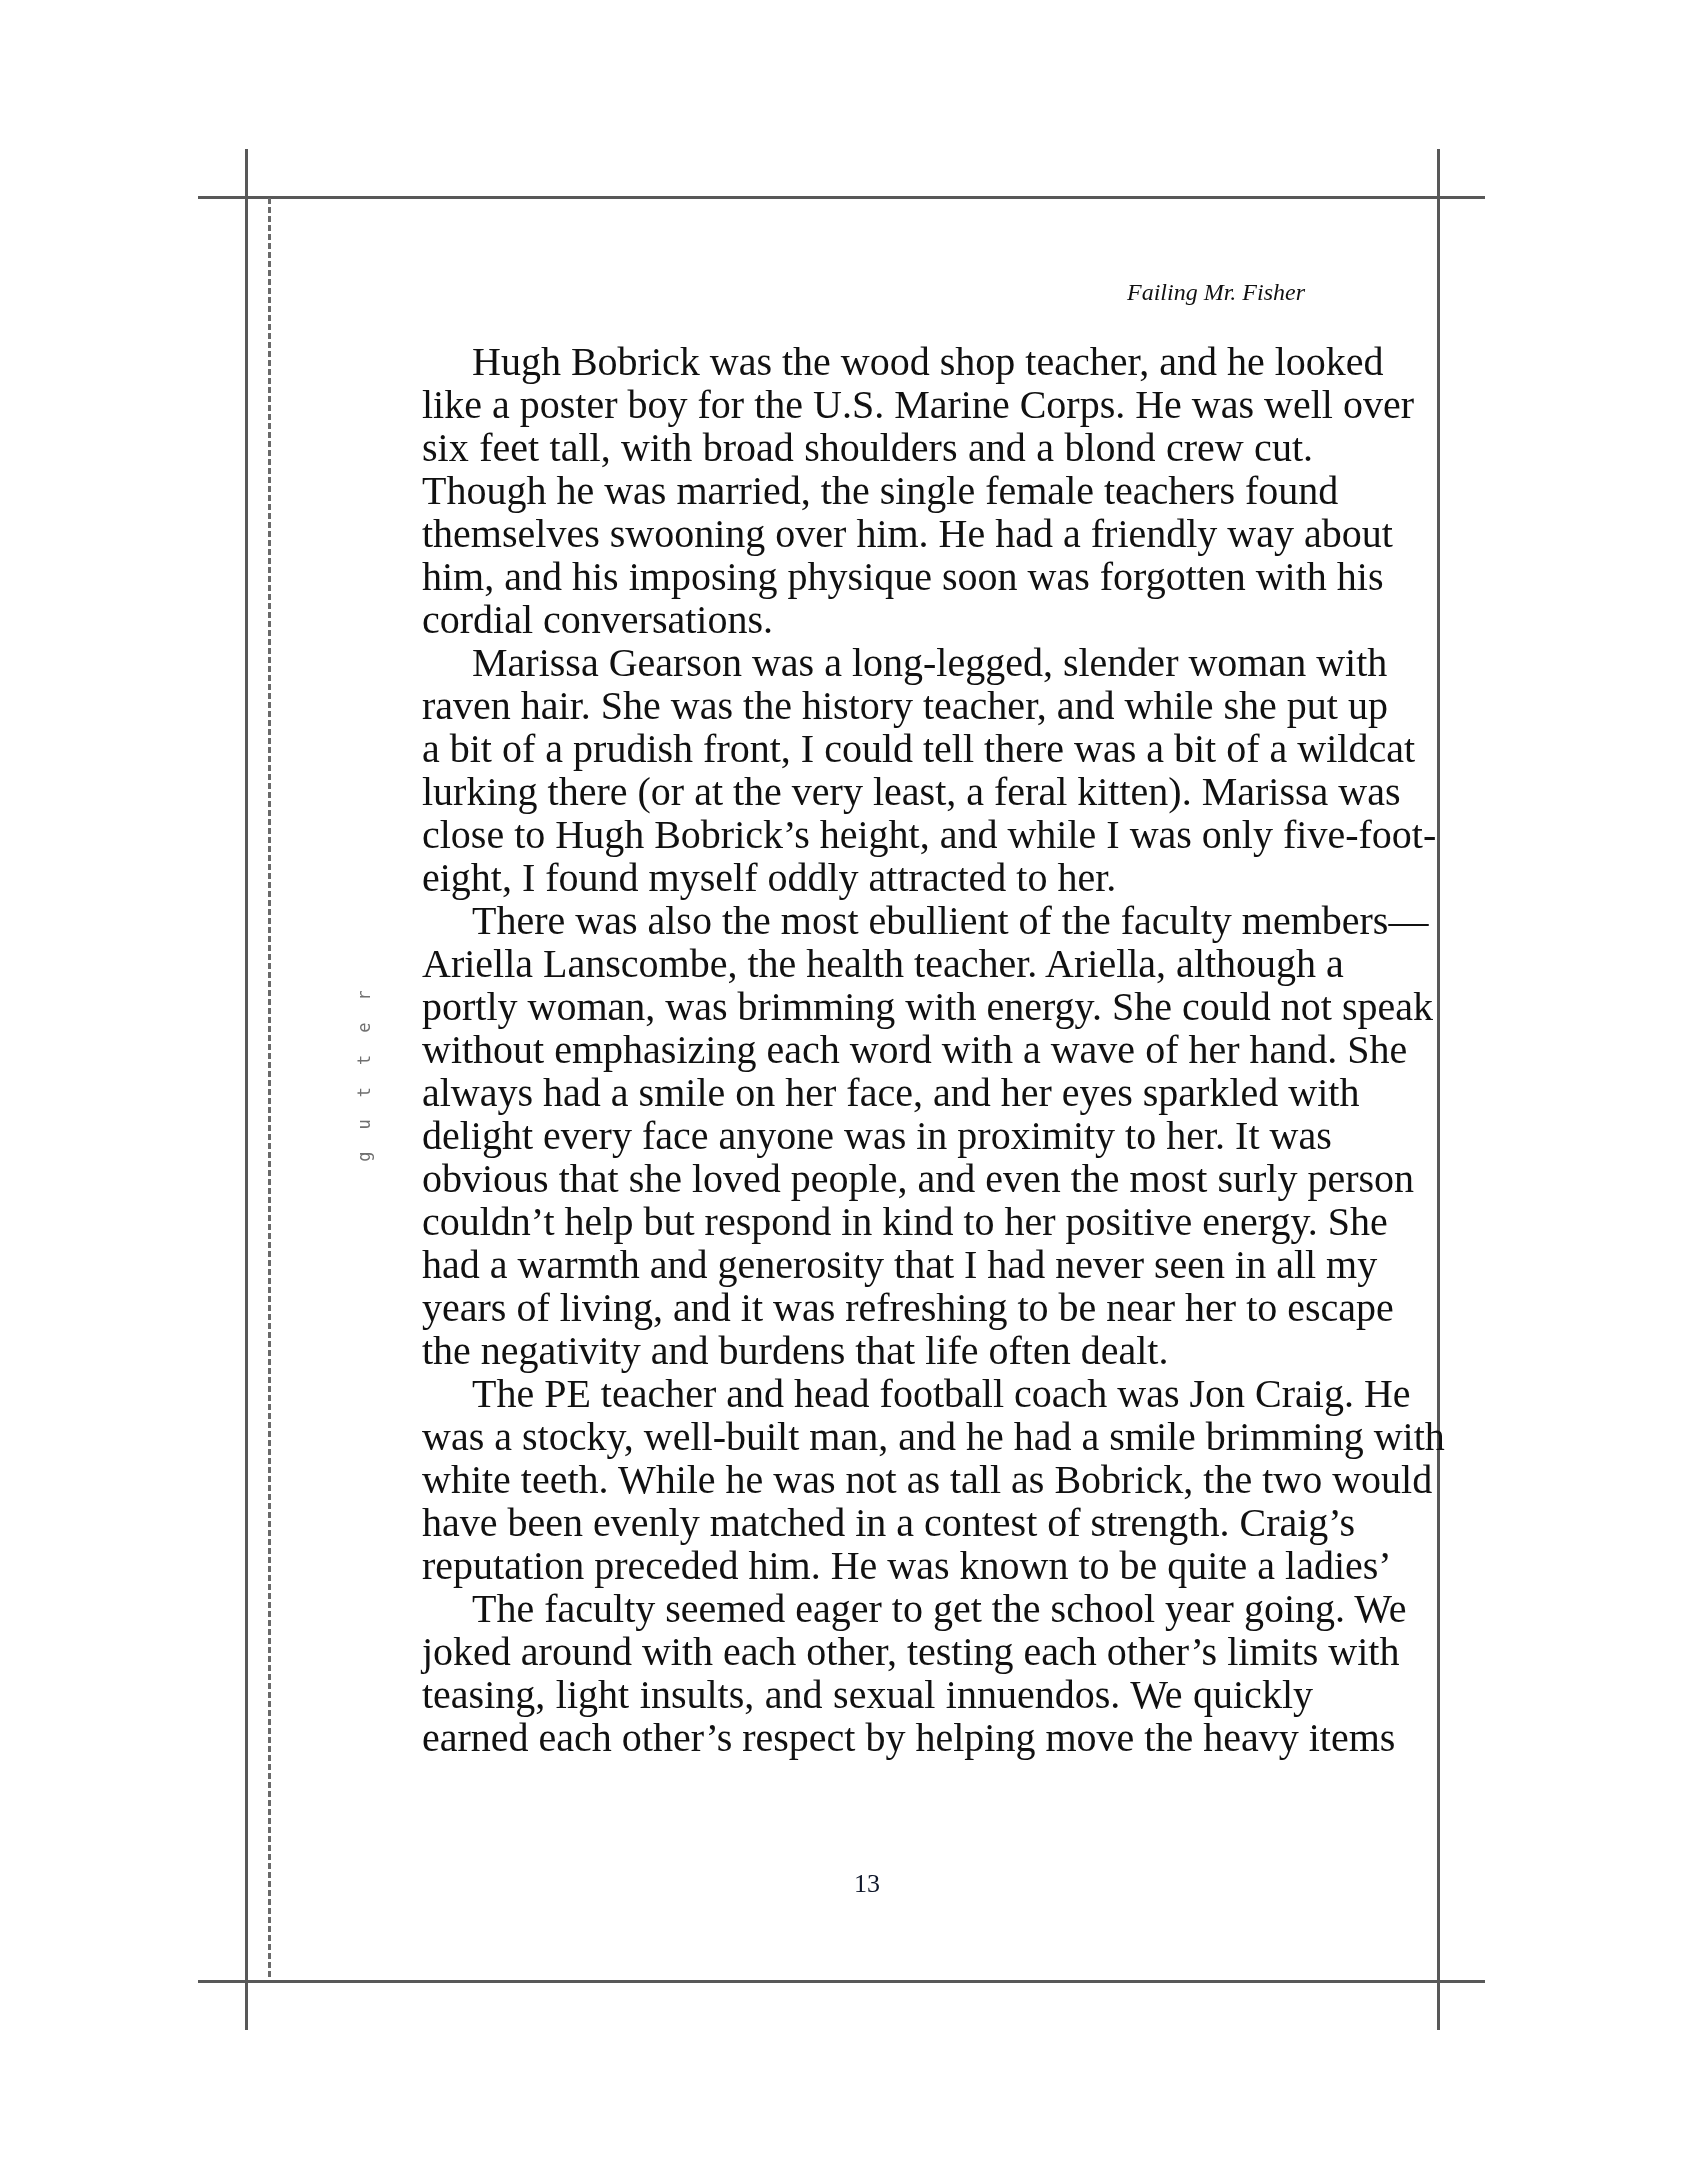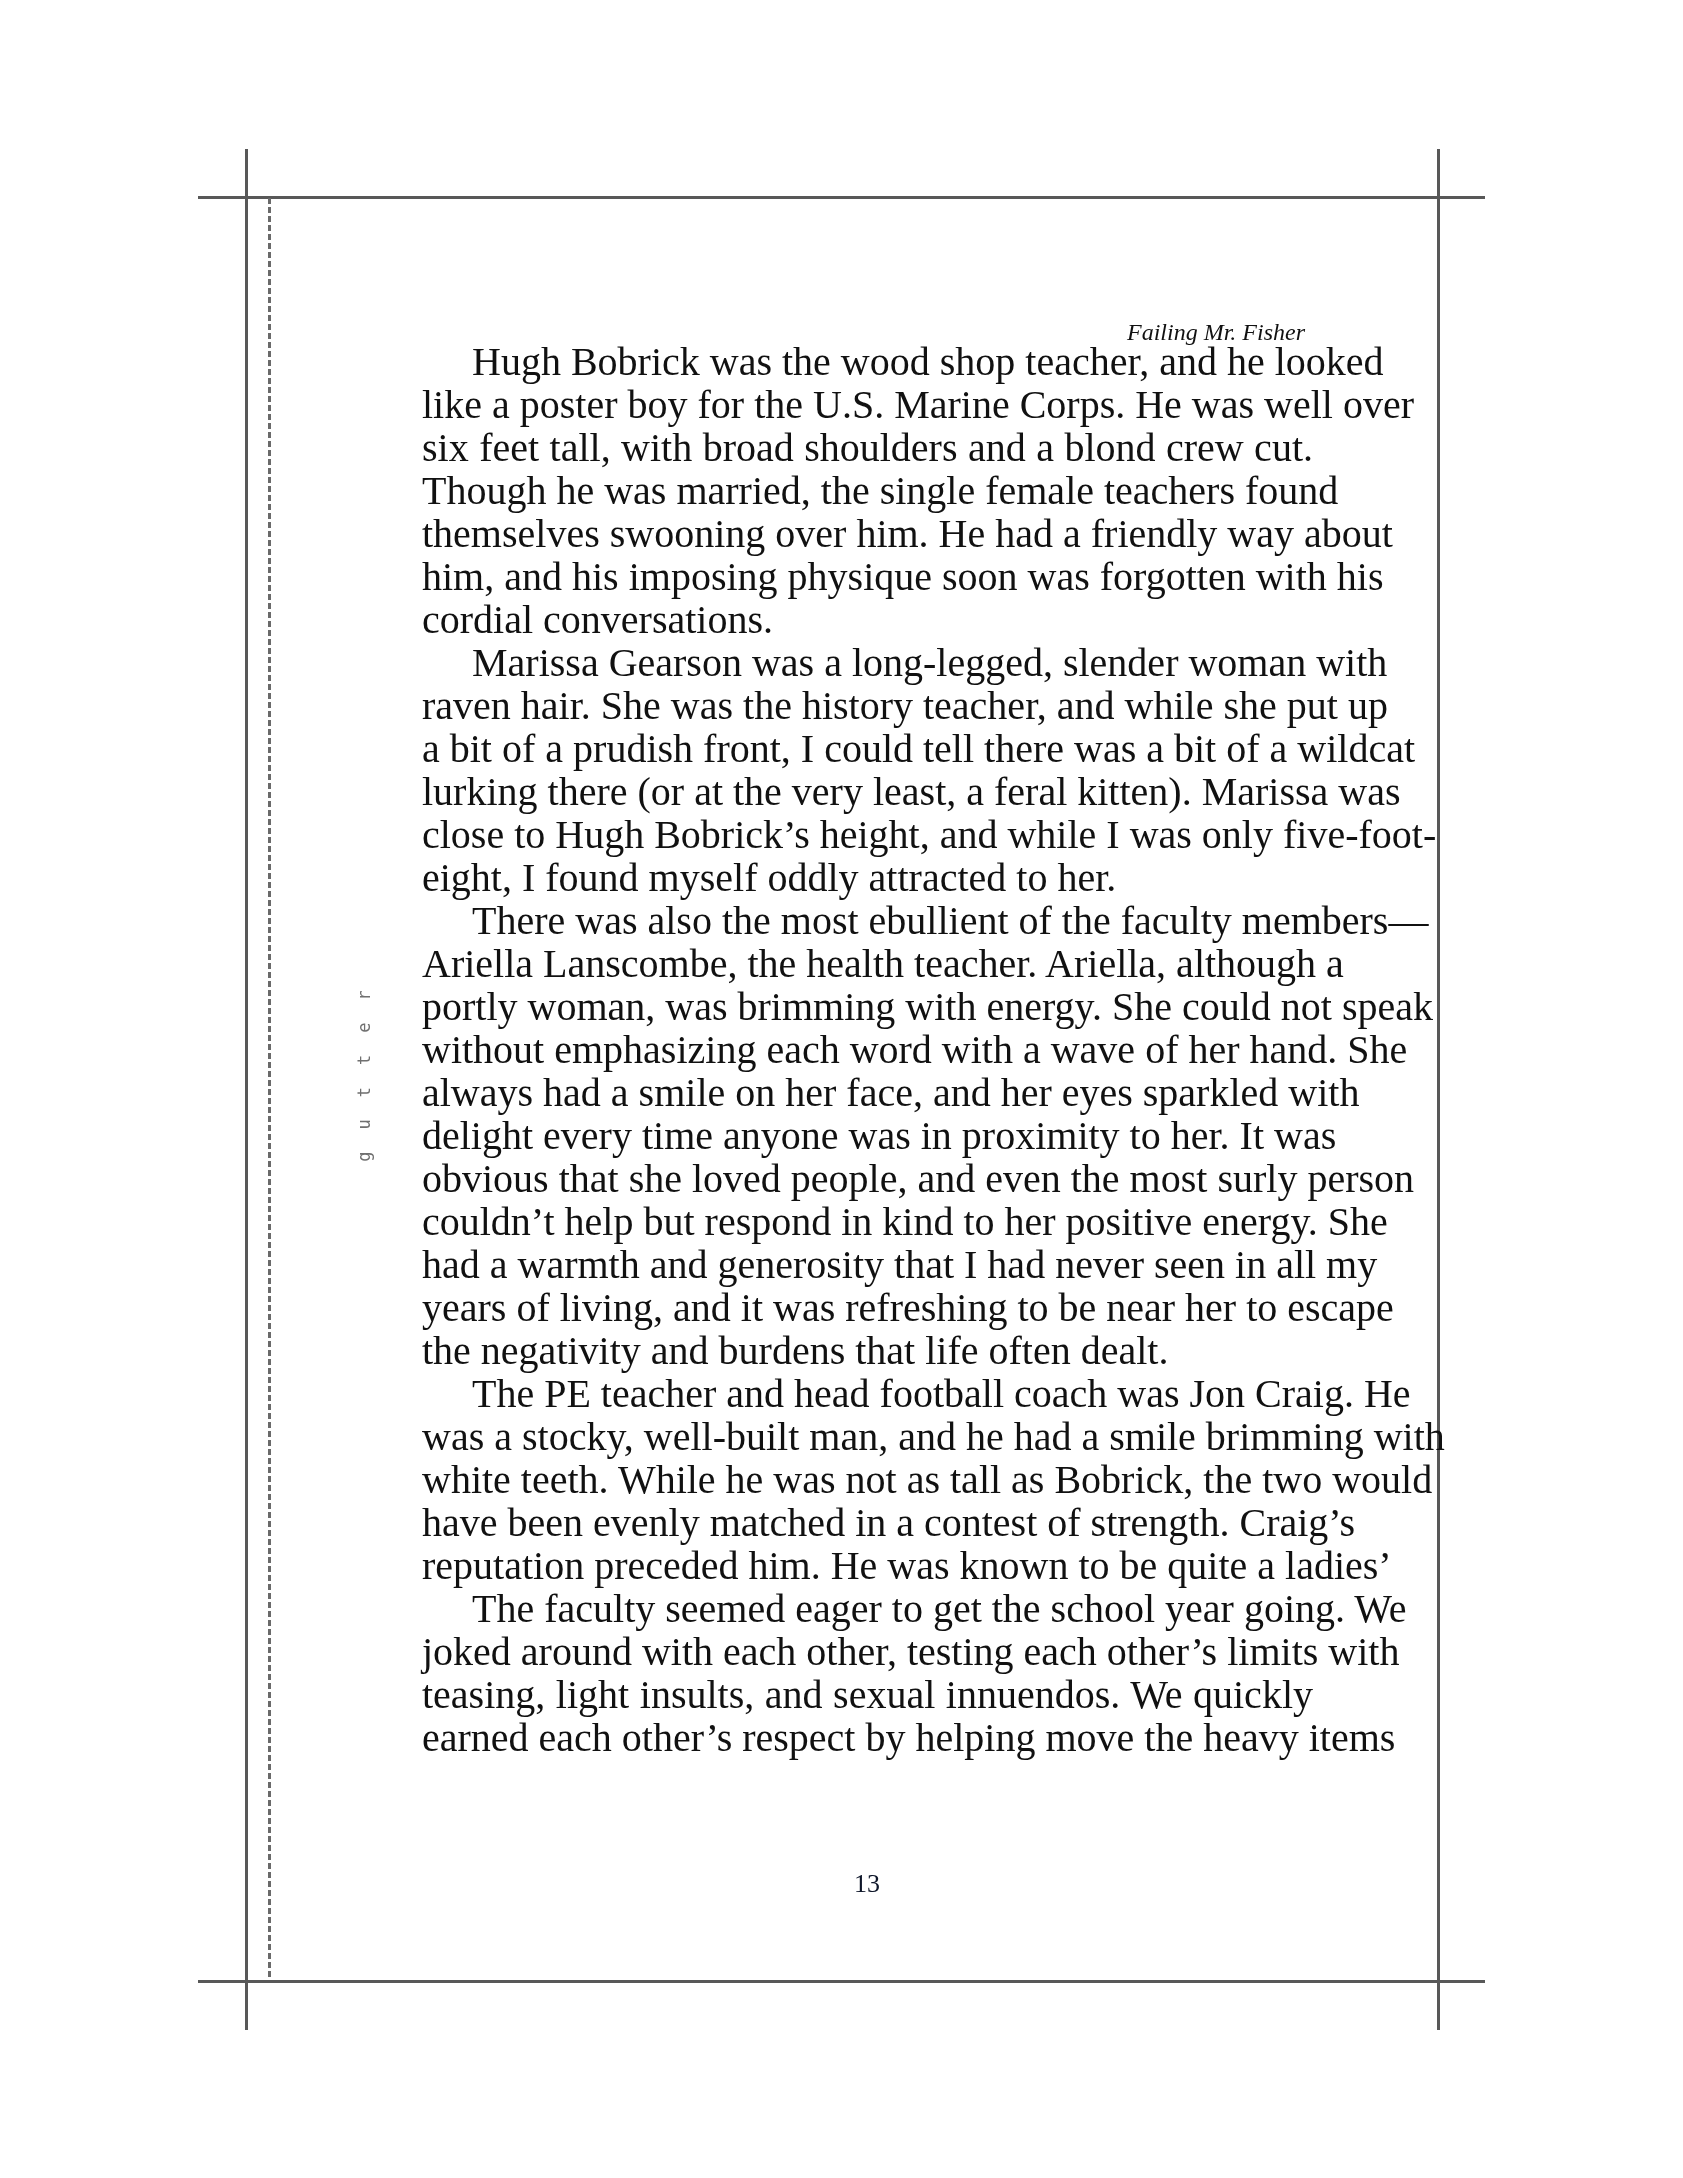--- a/index.html
+++ b/index.html
@@ -45,21 +45,20 @@
     }
     .running-head {
       position: absolute;
       top: 279px;
       right: 378px;
       font-family: "Liberation Serif", serif;
       font-style: italic;
       font-size: 24px;
       color: #111111;
       white-space: nowrap;
-      margin-top: 40px;
     }
     .body-text {
       position: absolute;
       left: 422px;
       top: 340px;
       width: 891px;
       font-family: "Liberation Serif", serif;
       font-size: 40px;
       color: #111111;
     }
@@ -120,21 +119,21 @@
       <span class="line">lurking there (or at the very least, a feral kitten). Marissa was</span>
       <span class="line">close to Hugh Bobrick’s height, and while I was only five-foot-</span>
       <span class="line last">eight, I found myself oddly attracted to her.</span>
     </div>
     <div class="paragraph">
       <span class="line indent">There was also the most ebullient of the faculty members—</span>
       <span class="line">Ariella Lanscombe, the health teacher. Ariella, although a</span>
       <span class="line">portly woman, was brimming with energy. She could not speak</span>
       <span class="line">without emphasizing each word with a wave of her hand. She</span>
       <span class="line">always had a smile on her face, and her eyes sparkled with</span>
-      <span class="line">delight every time anyone was in proximity to her. It was</span>
+      <span class="line">delight every face anyone was in proximity to her. It was</span>
       <span class="line">obvious that she loved people, and even the most surly person</span>
       <span class="line">couldn’t help but respond in kind to her positive energy. She</span>
       <span class="line">had a warmth and generosity that I had never seen in all my</span>
       <span class="line">years of living, and it was refreshing to be near her to escape</span>
       <span class="line last">the negativity and burdens that life often dealt.</span>
     </div>
     <div class="paragraph">
       <span class="line indent">The PE teacher and head football coach was Jon Craig. He</span>
       <span class="line">was a stocky, well-built man, and he had a smile brimming with</span>
       <span class="line">white teeth. While he was not as tall as Bobrick, the two would</span>

